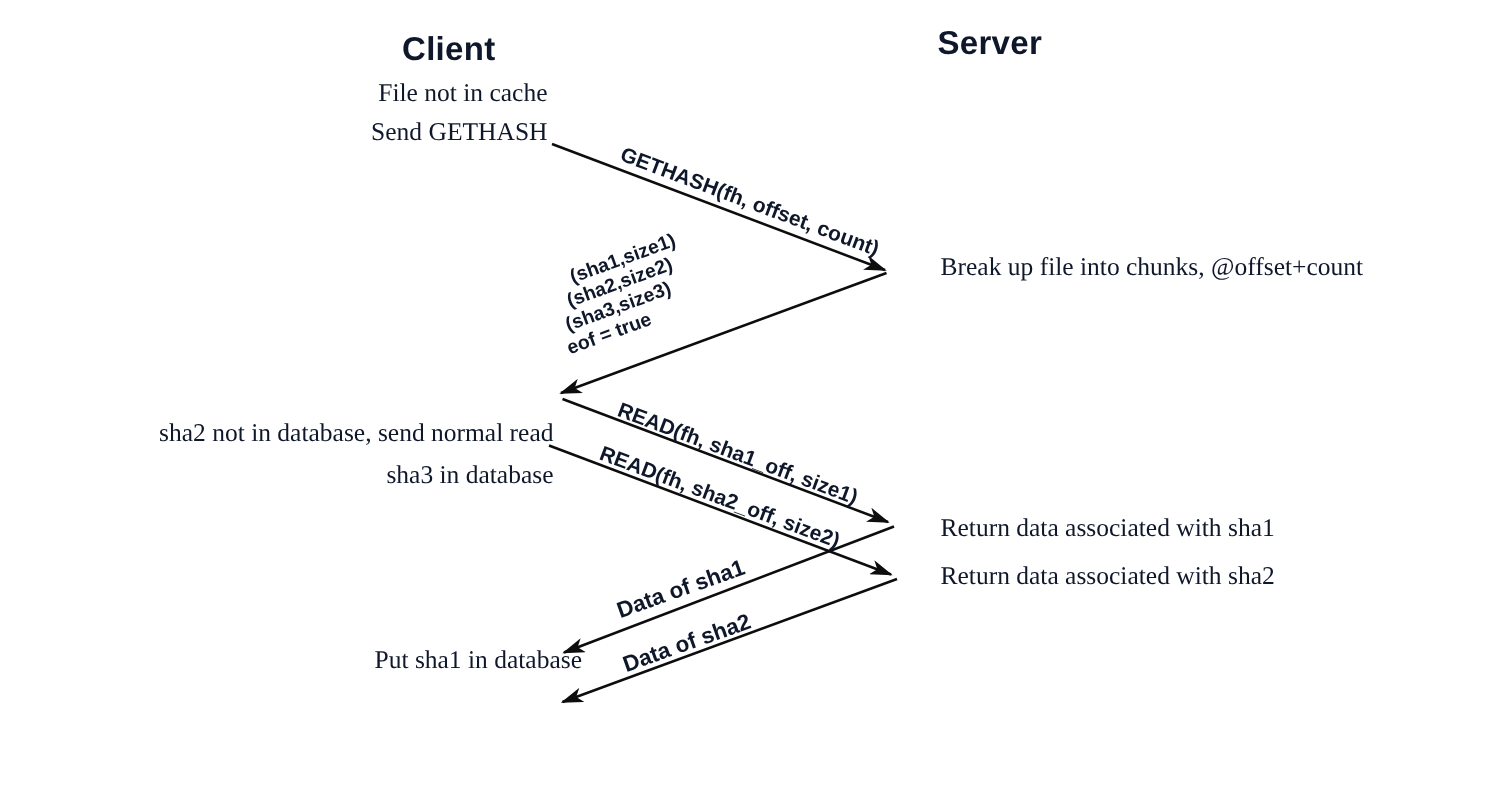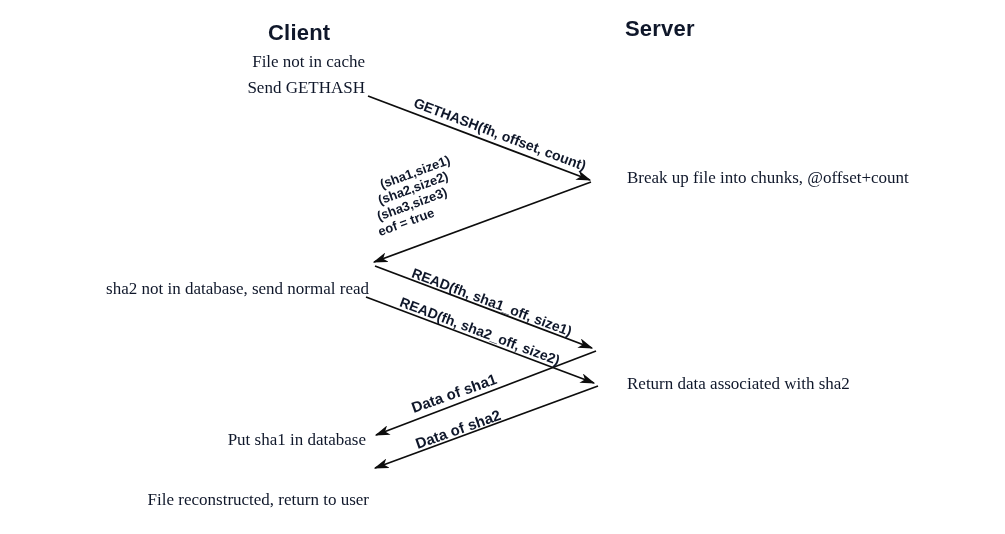--- a/index.html
+++ b/index.html
@@ -59,24 +59,25 @@
     <line class="wire" x1="591" y1="182" x2="374" y2="262" marker-end="url(#ah)"></line>
     <line class="wire" x1="375" y1="266" x2="592" y2="348" marker-end="url(#ah)"></line>
     <line class="wire" x1="366" y1="297" x2="594" y2="383" marker-end="url(#ah)"></line>
     <line class="wire" x1="596" y1="351" x2="376" y2="435" marker-end="url(#ah)"></line>
     <line class="wire" x1="598" y1="386" x2="375" y2="468" marker-end="url(#ah)"></line>
   </svg>
 
   <div class="note r" style="right:664px;top:52px">File not in cache</div>
   <div class="note r" style="right:664px;top:78px">Send GETHASH</div>
   <div class="note r" style="right:660px;top:279px">sha2 not in database, send normal read</div>
-  <div class="note r" style="right:663px;top:430px">Put sha1 in database</div>
-  <div class="note r" style="right:660px;top:490px">File reconstructed, return to user</div>
+  <div class="note r" style="right:660px;top:307px">sha3 in database</div>
+  <div class="note r" style="right:641px;top:430px">Put sha1 in database</div>
 
   <div class="note" style="left:627px;top:168px">Break up file into chunks, @offset+count</div>
+  <div class="note" style="left:627px;top:342px">Return data associated with sha1</div>
   <div class="note" style="left:627px;top:374px">Return data associated with sha2</div>
 
   <div class="msg" style="left:500px;top:134px;--a:20.5deg">GETHASH(fh, offset, count)</div>
 
   <div class="msg small" style="left:415px;top:172px;--a:-20deg">(sha1,size1)</div>
   <div class="msg small" style="left:413px;top:188px;--a:-20deg">(sha2,size2)</div>
   <div class="msg small" style="left:412px;top:204px;--a:-20deg">(sha3,size3)</div>
   <div class="msg small" style="left:406px;top:222px;--a:-20deg">eof = true</div>
 
   <div class="msg" style="left:492px;top:302px;--a:20.5deg">READ(fh, sha1_off, size1)</div>

